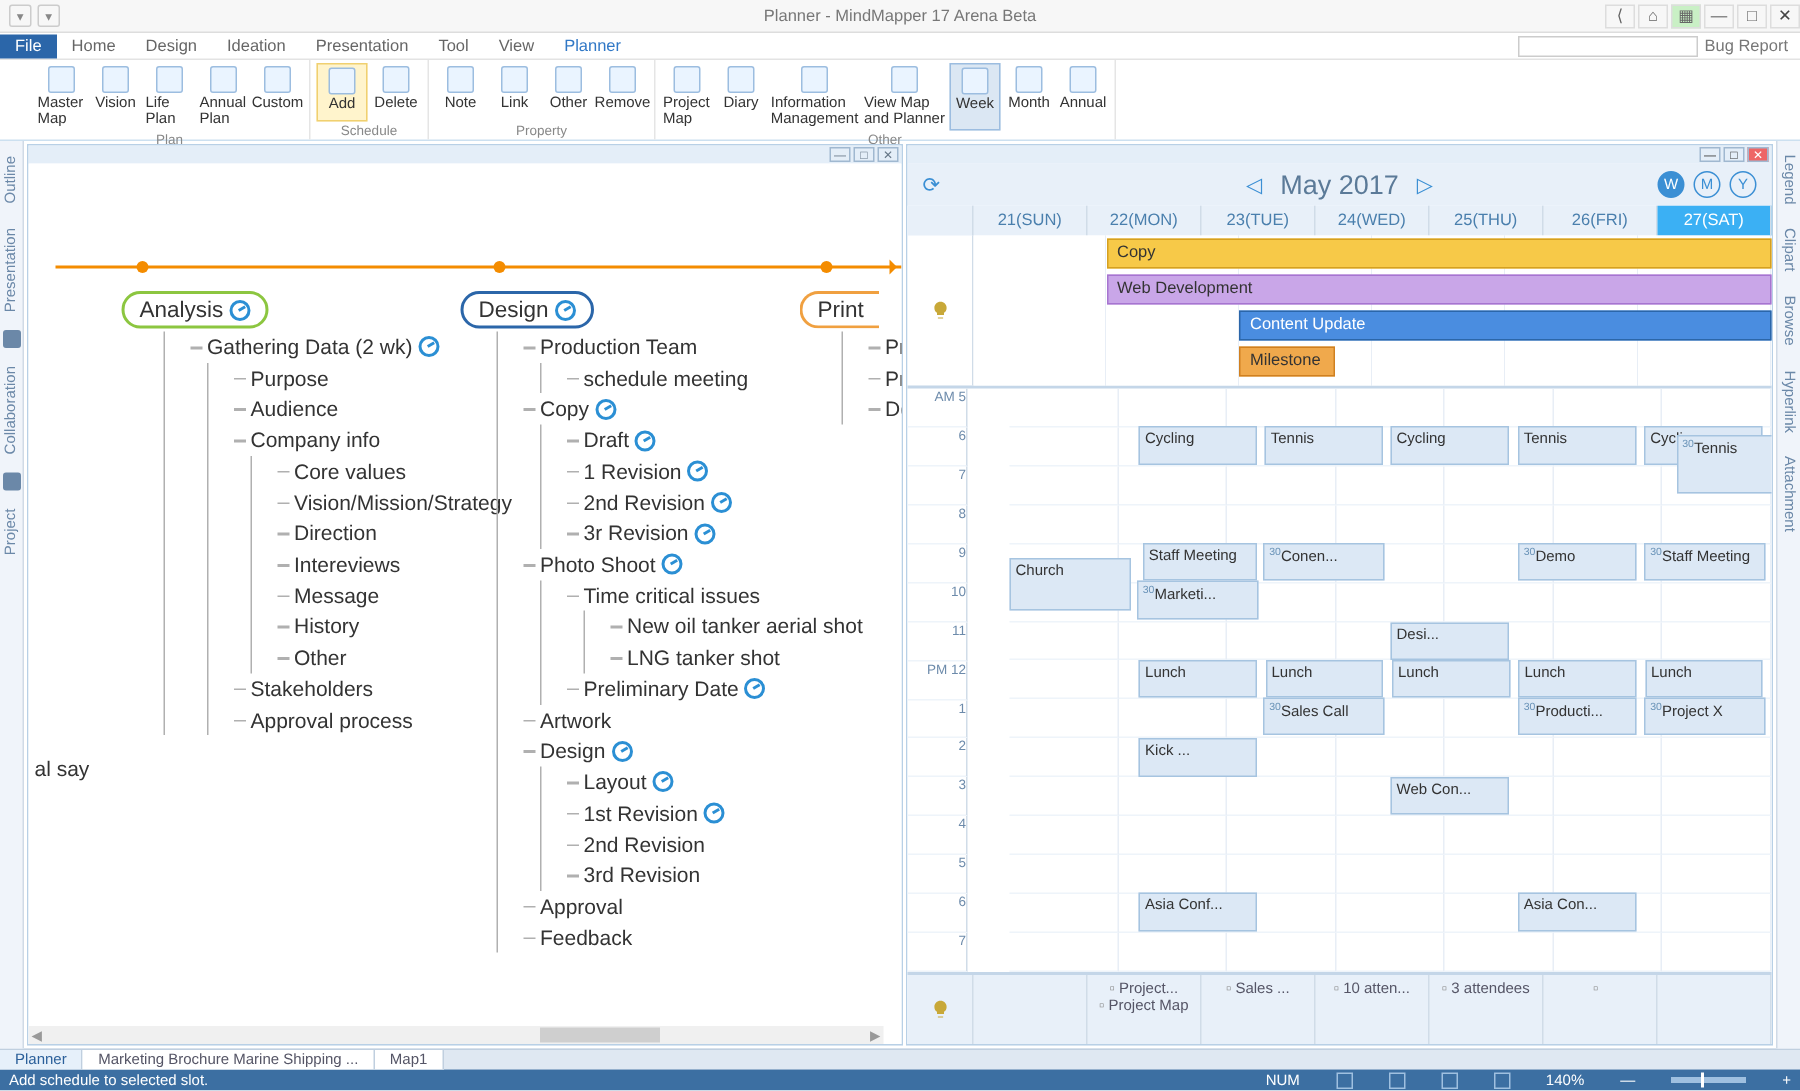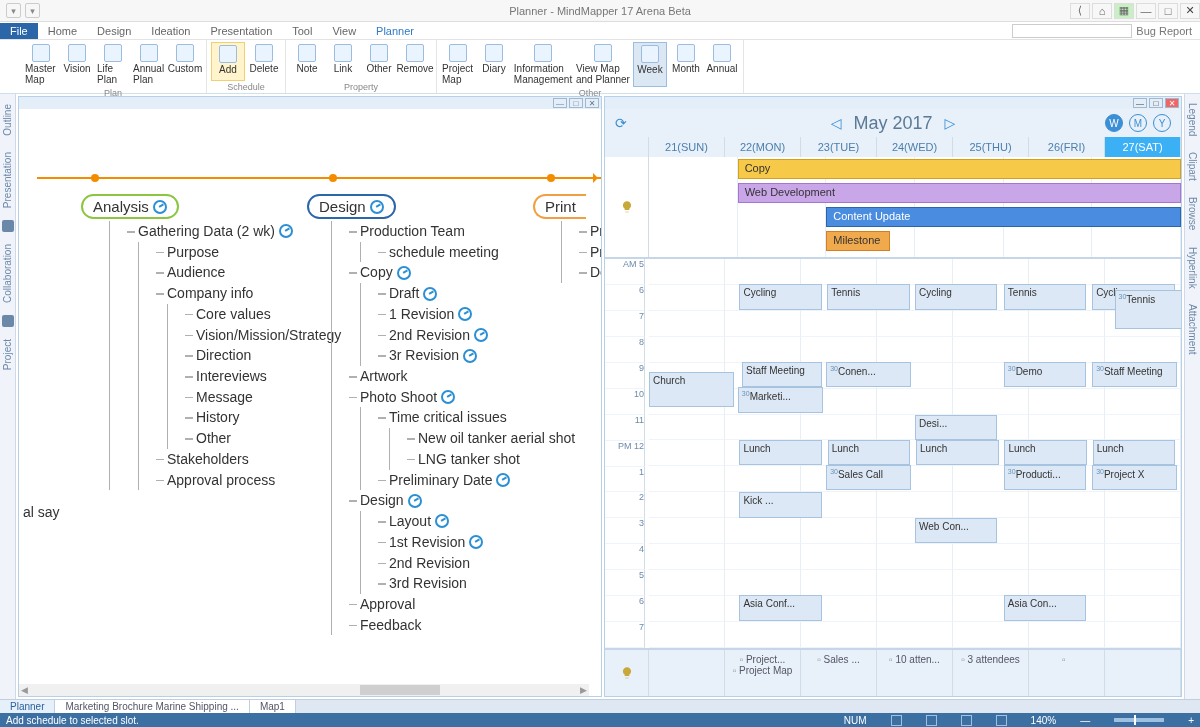--- a/index.html
+++ b/index.html
@@ -64,21 +64,21 @@
 .cal-grid { flex:1; display:flex; flex-direction:column; background:#fff;}
 .cal-day-hdr { display:flex; background:#e8f0f9; font-size:11px; color:#4a7fad;}
 .cal-day-hdr .gutter { width:44px; border-right:1px solid #d0dce8;}
 .cal-day-hdr .d { flex:1; text-align:center; padding:4px 0; border-right:1px solid #d0dce8;}
 .cal-day-hdr .sel { background:#3bb0f4; color:#fff;}
 .allday { display:flex; border-bottom:2px solid #c4d6e8;}
 .allday .gutter { width:44px; display:flex; align-items:center; justify-content:center; border-right:1px solid #d0dce8;}
 .allday .gutter svg { width:14px; fill:#c8a838;}
 .allday .rows { flex:1; position:relative; height:100px; background:repeating-linear-gradient(to right, #fff 0 calc(100%/6 - 1px), #e8eef6 calc(100%/6 - 1px) calc(100%/6));}
 .allday .ev { position:absolute; height:20px; font-size:11px; padding:2px 6px; border:1px solid; overflow:hidden;}
-.hours { flex:1; display:flex; overflow:hidden;}
+.hours { flex:1; display:flex; overflow:hidden;gap:24px;}
 .hours .gutter { width:44px; display:flex; flex-direction:column; font-size:9px; color:#6d8bab; text-align:right; padding-right:4px;}
 .hours .gutter div { flex:1; border-bottom:1px solid #eef4fa; border-right:1px solid #d0dce8;}
 .hours .hgrid { flex:1; position:relative;}
 .hours .hrow { display:flex; height:calc(100%/15);}
 .hours .hcell { flex:1; border-right:1px solid #e8eef6; border-bottom:1px solid #eef4fa;}
 .hev { position:absolute; background:#dce8f5; border:1px solid #a6c4e0; font-size:10px; padding:2px 3px; overflow:hidden; white-space:nowrap;}
 .hev .sup { font-size:7px; vertical-align:super; color:#6a93b8;}
 
 .bottom-tasks { display:flex; border-top:2px solid #c4d6e8; background:#e8f0f9; height:48px; font-size:10px;}
 .bottom-tasks .gutter { width:44px; display:flex; align-items:center; justify-content:center; border-right:1px solid #d0dce8;}
@@ -321,38 +321,38 @@
               <li><span class="wclock">
                     <span>2nd Revision</span>
                     <span class="clock"></span>
                   </span></li>
               <li><span class="wclock">
                     <span>3r Revision</span>
                     <span class="clock"></span>
                   </span></li>
             </ul>
           </li>
-          <li>Artwork</li>
           <li><span class="wclock">
                 <span>Photo Shoot</span>
                 <span class="clock"></span>
               </span>
             <ul>
               <li><span>Time critical issues</span>
                 <ul>
                   <li>New oil tanker aerial shot</li>
                   <li>LNG tanker shot</li>
                 </ul>
               </li>
               <li><span class="wclock">
                     <span>Preliminary Date</span>
                     <span class="clock"></span>
                   </span></li>
             </ul>
           </li>
+          <li>Artwork</li>
           <li><span class="wclock">
                 <span>Design</span>
                 <span class="clock"></span>
               </span>
             <ul>
               <li><span class="wclock">
                     <span>Layout</span>
                     <span class="clock"></span>
                   </span></li>
               <li><span class="wclock">

